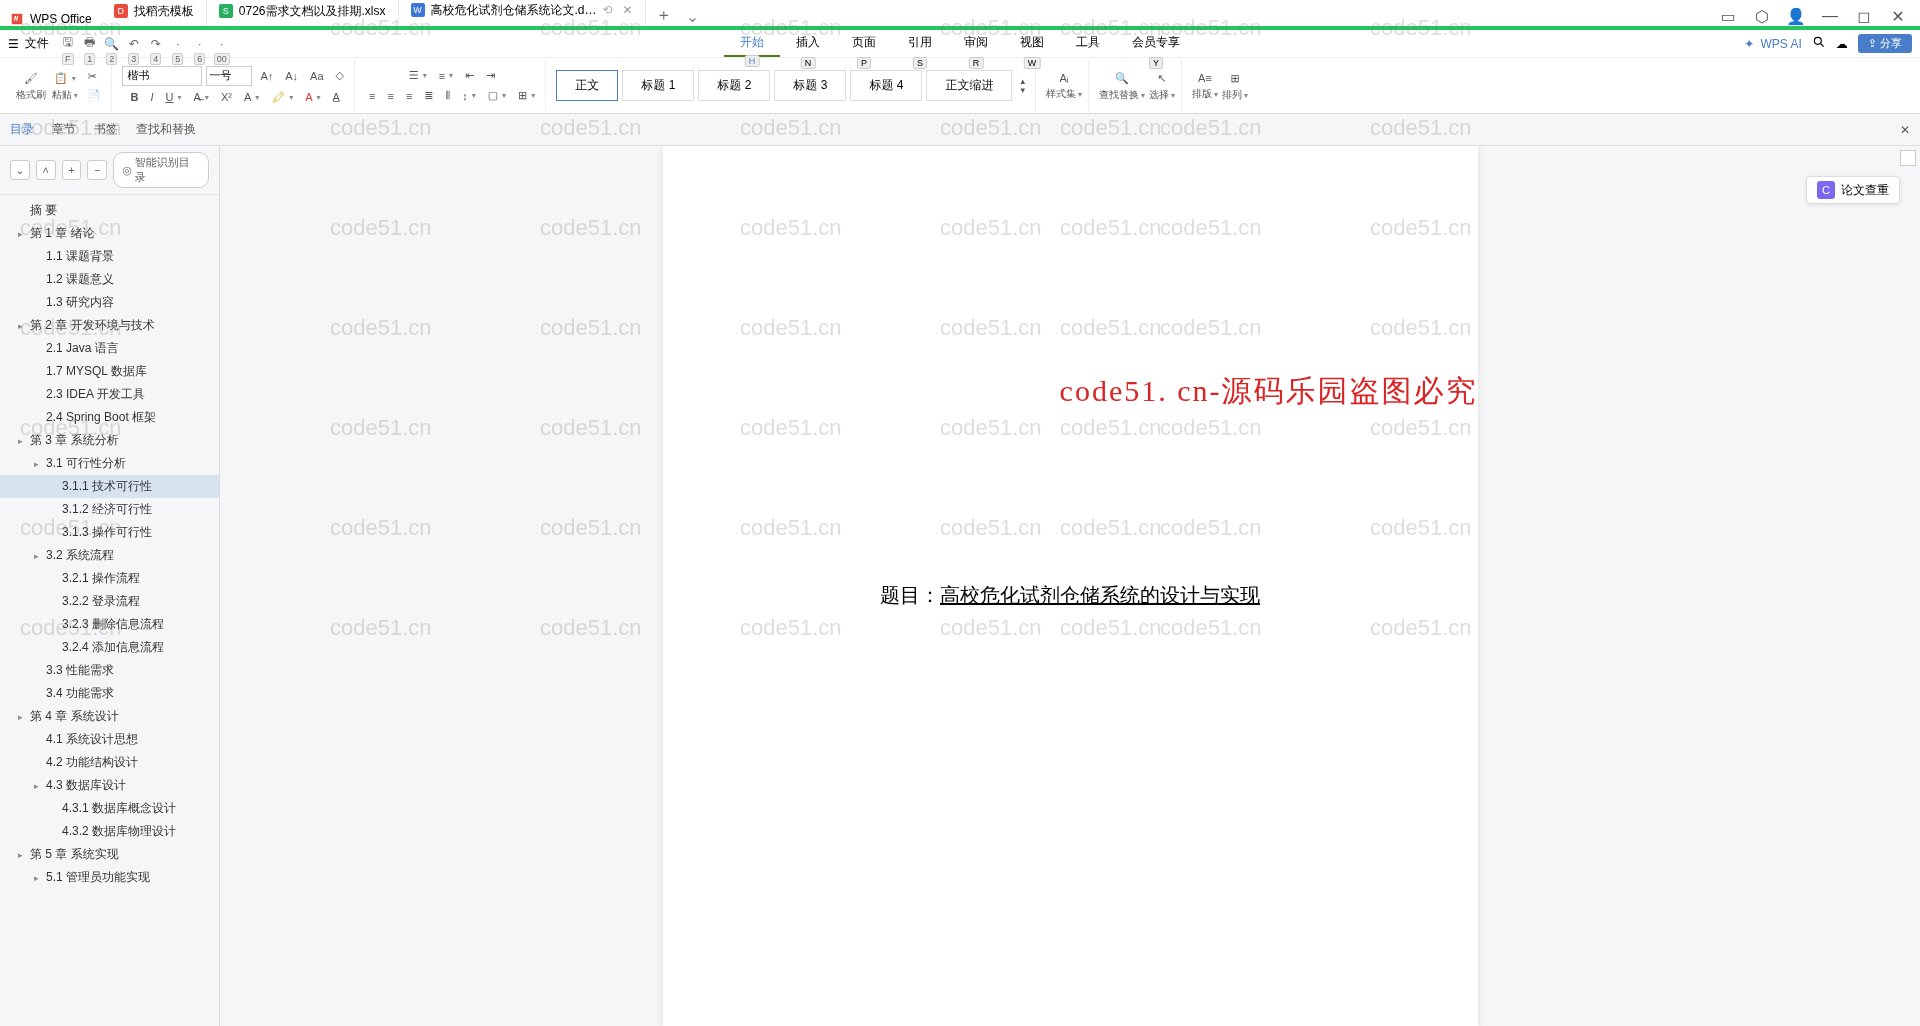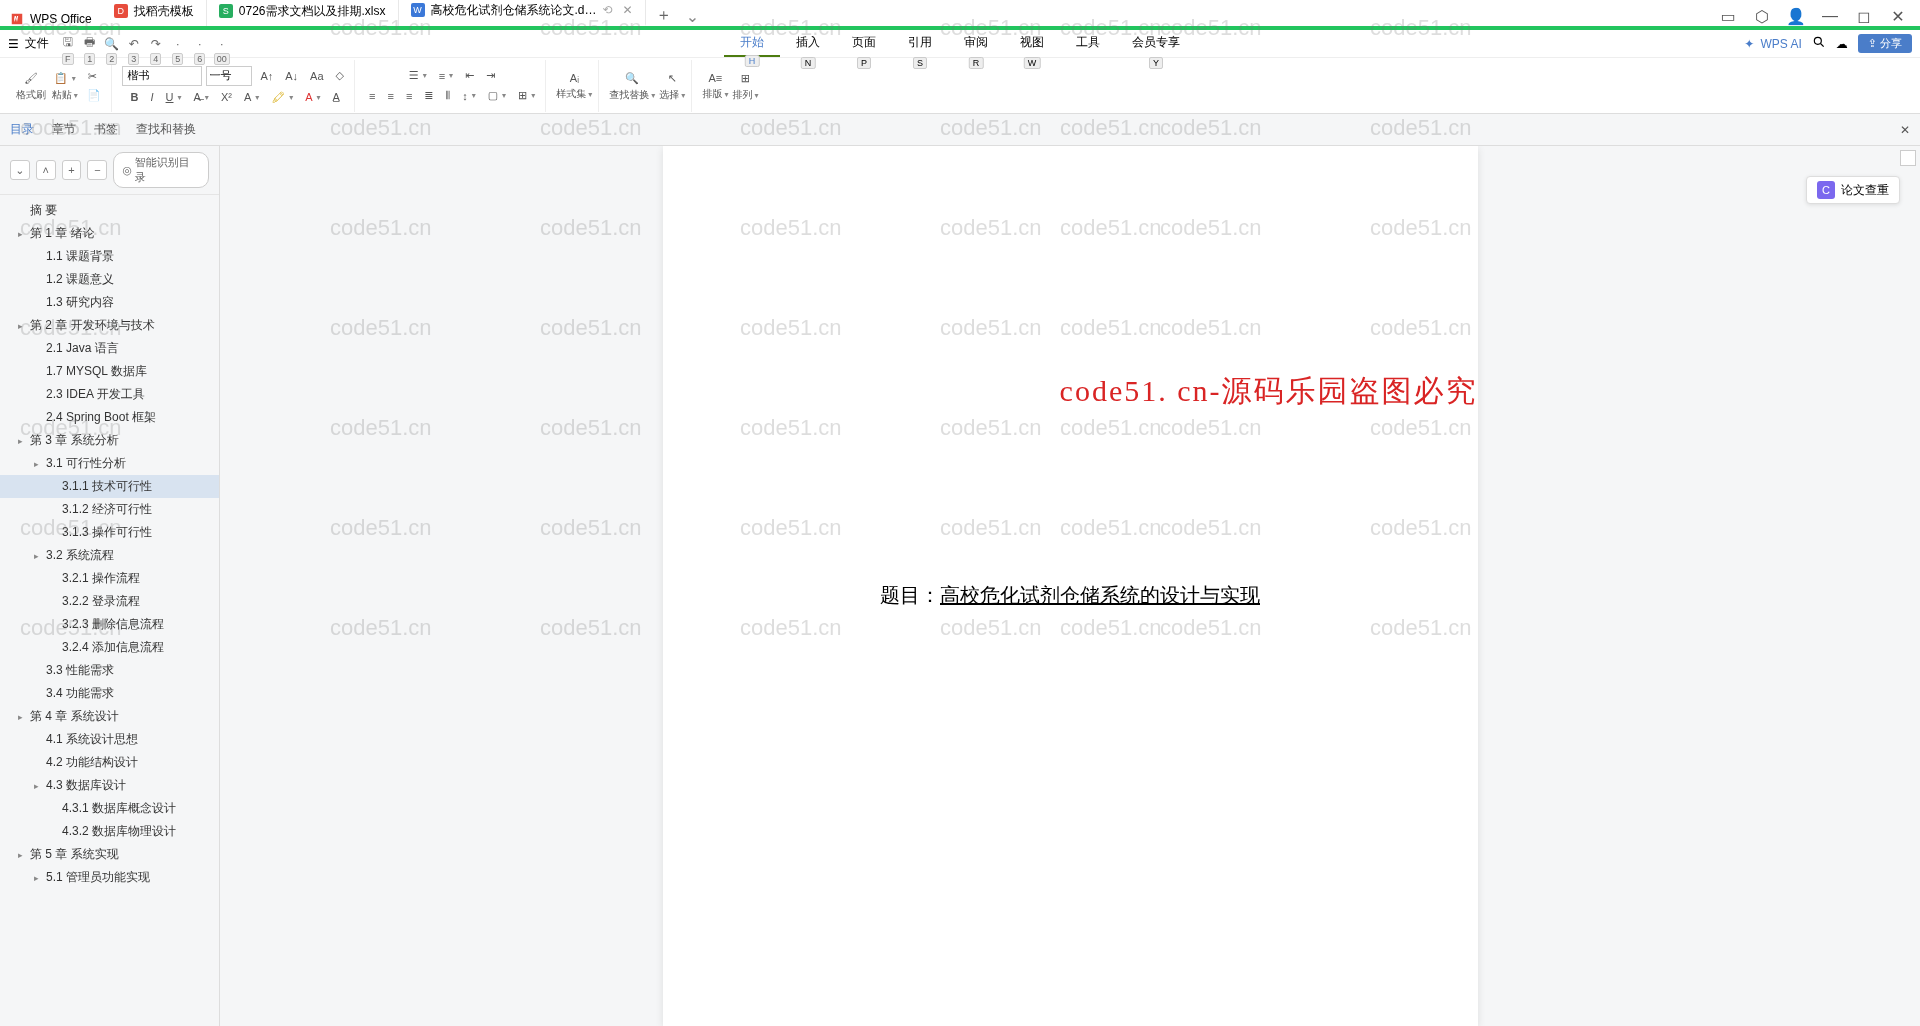--- a/index.html
+++ b/index.html
@@ -200,20 +200,31 @@
     </div>
     <div class="rg-row" style="margin-top:3px">
       <span class="rg-btn">≡</span>
       <span class="rg-btn">≡</span>
       <span class="rg-btn">≡</span>
       <span class="rg-btn">≣</span>
       <span class="rg-btn">⫴</span>
       <span class="rg-btn dropdown-arrow">↕</span>
       <span class="rg-btn dropdown-arrow">▢</span>
       <span class="rg-btn dropdown-arrow">⊞</span>
+    </div>
+  </div>
+  <div class="ribbon-group" style="flex:0 0 auto">
+    <div class="rg-row">
+      <div class="style-slot active">正文</div>
+      <div class="style-slot">标题 1</div>
+      <div class="style-slot">标题 2</div>
+      <div class="style-slot">标题 3</div>
+      <div class="style-slot">标题 4</div>
+      <div class="style-slot">正文缩进</div>
+      <span class="rg-btn" style="flex-direction:column;font-size:9px;line-height:1">▴<br>▾</span>
     </div>
   </div>
   <div class="ribbon-group">
     <div class="rg-btn">Aᵢ</div>
     <div class="rg-label dropdown-arrow">样式集</div>
   </div>
   <div class="ribbon-group">
     <div class="rg-row">
       <div style="text-align:center"><div class="rg-btn">🔍</div><div class="rg-label dropdown-arrow">查找替换</div></div>
       <div style="text-align:center"><div class="rg-btn">↖</div><div class="rg-label dropdown-arrow">选择</div></div>

